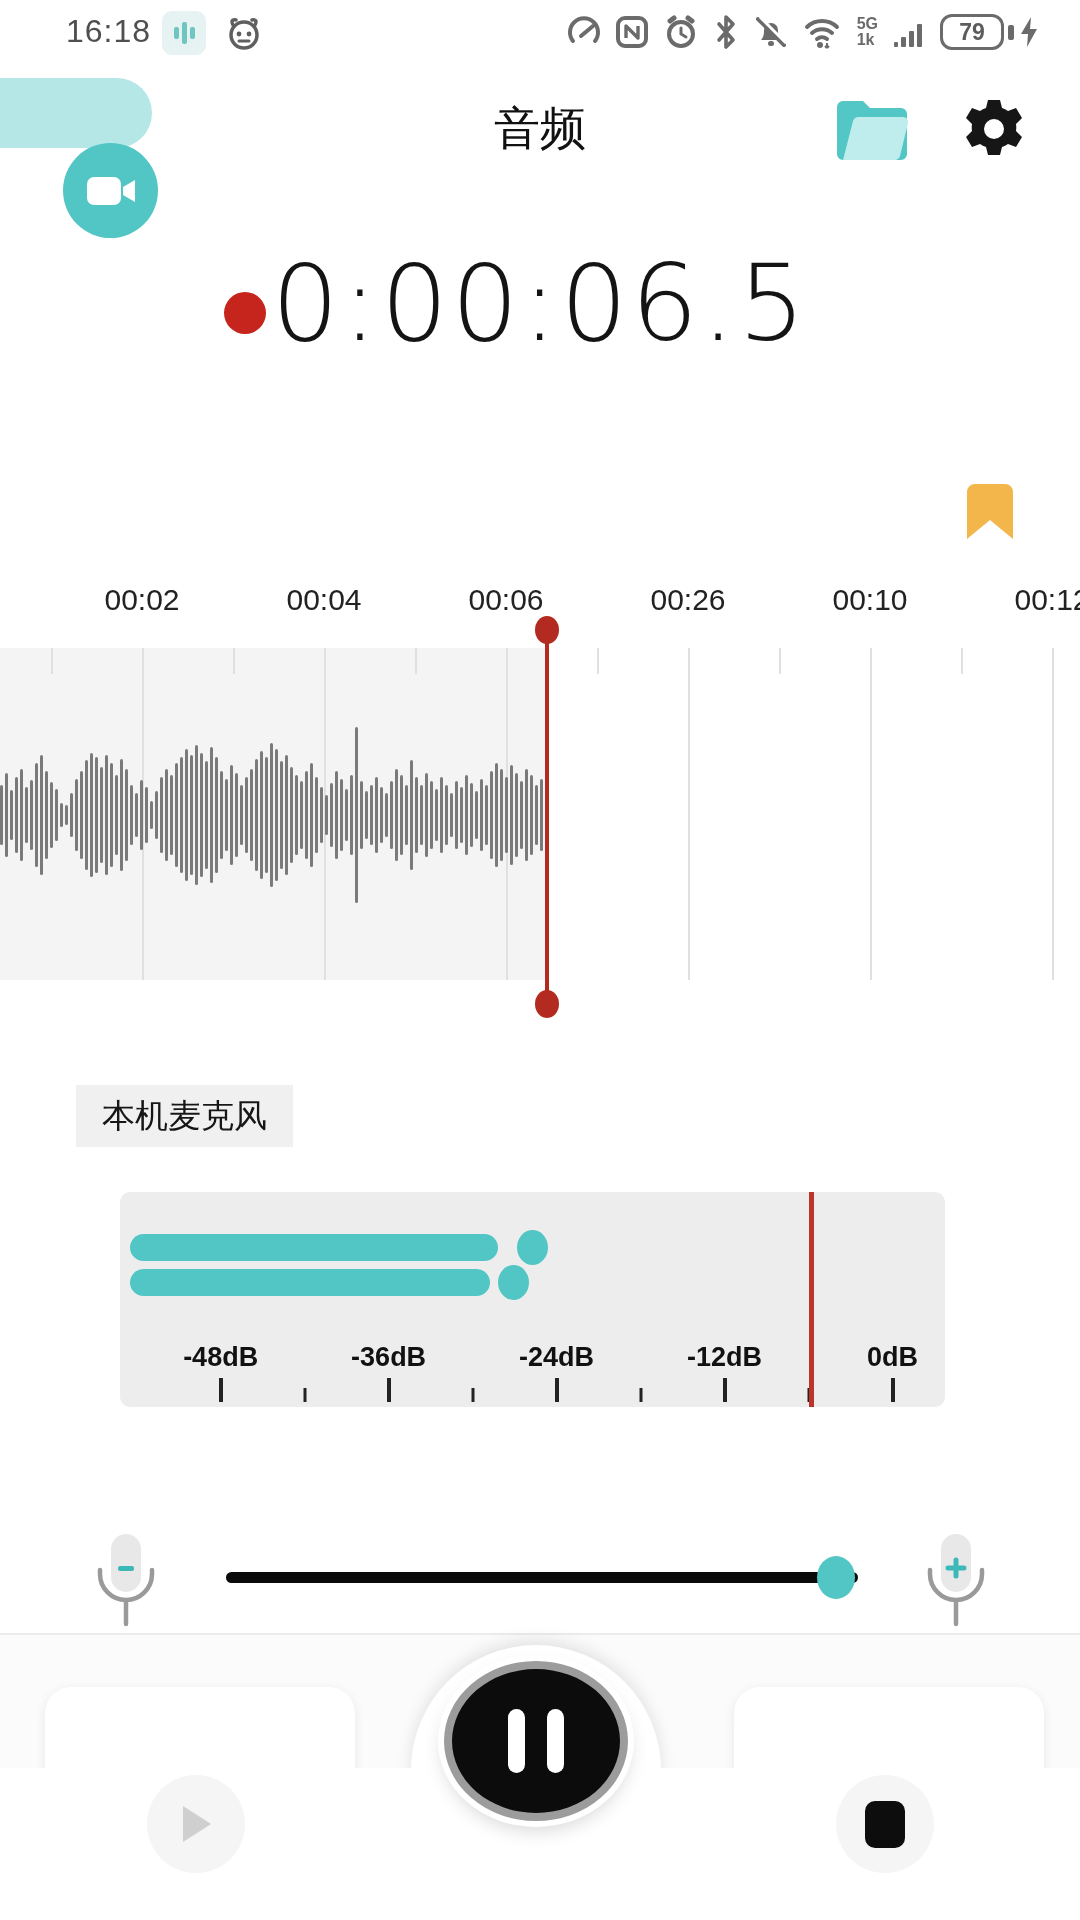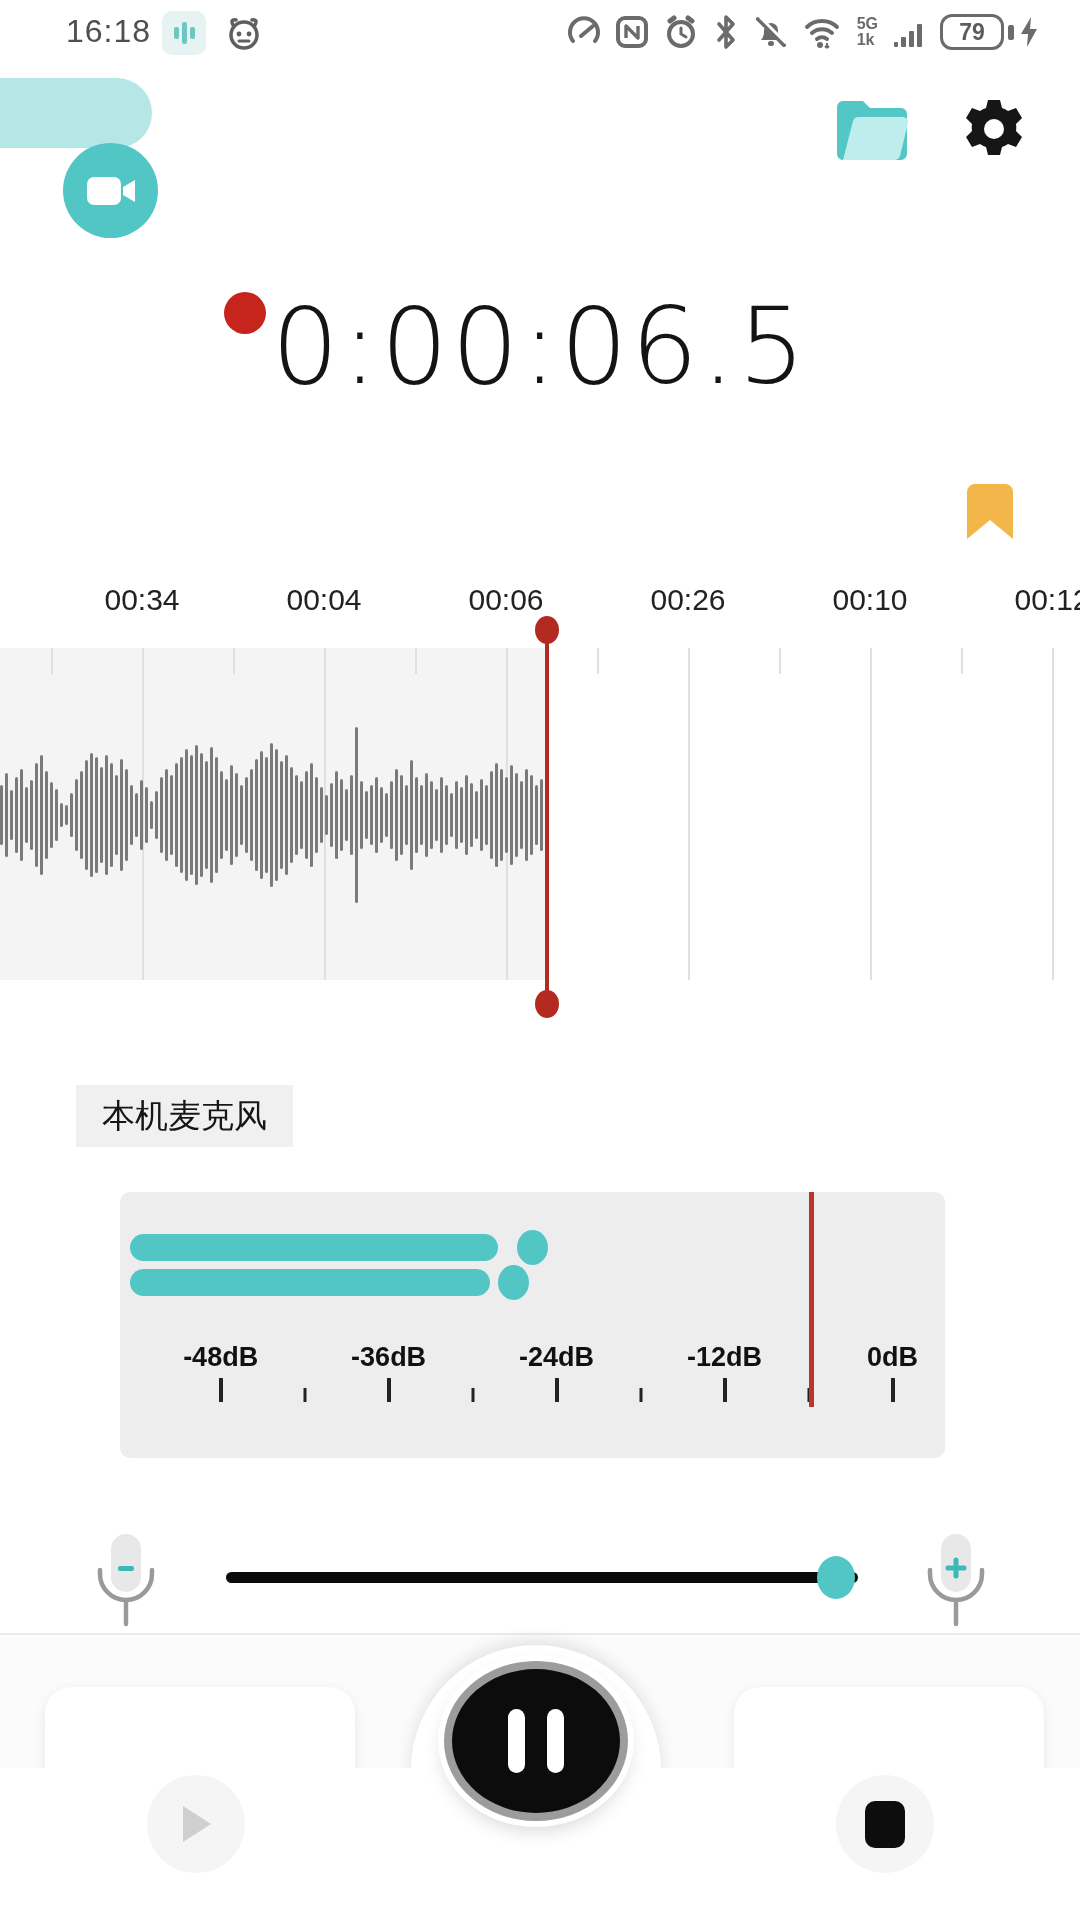--- a/index.html
+++ b/index.html
@@ -25,21 +25,21 @@
 
   
   .toggle-pill{position:absolute;left:0;top:78px;width:152px;height:70px;background:var(--teal-light);border-radius:0 35px 35px 0;}
   .toggle-knob{position:absolute;left:63px;top:65px;width:95px;height:95px;border-radius:50%;background:var(--teal);display:flex;align-items:center;justify-content:center;}
   #page-title{position:absolute;left:0;top:98px;width:1080px;text-align:center;font-size:46px;font-weight:500;color:#111;}
   .folder-btn{position:absolute;left:833px;top:97px;width:78px;height:66px;}
   .gear-btn{position:absolute;left:961px;top:96px;width:66px;height:66px;}
 
   
   .rec-dot{position:absolute;left:224px;top:292px;width:42px;height:42px;border-radius:50%;background:var(--red);}
-  #timer{position:absolute;left:0;top:242px;width:1080px;text-align:center;font-size:106px;font-weight:200;color:#141414;letter-spacing:3px;font-family:"DejaVu Sans","Liberation Sans",sans-serif;margin-top:43px;}
+  #timer{position:absolute;left:0;top:242px;width:1080px;text-align:center;font-size:106px;font-weight:200;color:#141414;letter-spacing:3px;font-family:"DejaVu Sans","Liberation Sans",sans-serif;}
   #filename{position:absolute;left:0;top:380px;width:1080px;text-align:center;font-size:35px;color:#ababab;letter-spacing:1px;}
 
   
   #storage{position:absolute;left:68px;top:484px;height:58px;padding:0 24px;background:#f1f1f1;border-radius:4px;display:flex;align-items:center;gap:20px;font-size:31px;color:#1c1c1c;}
   #storage .val{color:var(--teal-text);}
   .bookmark-btn{position:absolute;left:964px;top:482px;width:52px;height:60px;}
 
   
   #timeline{position:absolute;left:0;top:583px;width:1080px;height:40px;}
   #timeline span{position:absolute;transform:translateX(-50%);font-size:30px;color:#222;}
@@ -48,21 +48,21 @@
   .gridline{position:absolute;top:0;width:2px;height:332px;background:#e0e0e0;}
   .gridtick{position:absolute;top:0;width:2px;height:26px;background:#e0e0e0;}
   .wbar{position:absolute;width:3.4px;background:var(--wave);border-radius:2px;}
   .ph-line{position:absolute;left:545px;top:-10px;width:4px;height:364px;background:var(--playhead);}
   .ph-dot{position:absolute;left:535px;width:24px;height:28px;border-radius:50%;background:var(--playhead);}
 
   
   #mic-source{position:absolute;left:76px;top:1085px;height:62px;padding:0 26px;background:#f0f0f0;display:flex;align-items:center;font-size:33px;color:#161616;}
 
   
-  #meter{position:absolute;left:120px;top:1192px;width:825px;height:266px;background:#ededed;border-radius:10px;}
+  #meter{position:absolute;left:120px;top:1192px;width:825px;height:215px;background:#ededed;border-radius:10px;}
   .mbar{position:absolute;left:10px;height:27px;border-radius:14px;background:var(--teal);}
   .mdot{position:absolute;width:31px;height:35px;border-radius:50%;background:var(--teal);}
   .mpeak{position:absolute;top:0;width:5px;height:215px;background:var(--meter-red);}
   .mlabel{position:absolute;top:150px;transform:translateX(-50%);font-size:27px;font-weight:700;color:#111;}
   .mtick-major{position:absolute;top:186px;width:4px;height:24px;background:#222;transform:translateX(-50%);}
   .mtick-minor{position:absolute;top:196px;width:3px;height:14px;background:#222;transform:translateX(-50%);}
 
   
   .mic-btn{position:absolute;top:1528px;width:76px;height:104px;}
   #slider-track{position:absolute;left:226px;top:1572px;width:632px;height:11px;border-radius:6px;background:#0a0a0a;}
@@ -148,38 +148,39 @@
   </div>
 
   <div class="toggle-pill">
     <div class="toggle-knob">
       <svg width="52" height="36" viewBox="0 0 52 36">
           <rect x="2" y="4" width="34" height="28" rx="7" fill="#fff"></rect>
           <path d="M38 14 L50 7 V29 L38 22 z" fill="#fff"></path>
         </svg>
     </div>
   </div>
+  <div id="page-title">音频</div>
   <svg class="folder-btn" viewBox="0 0 78 66">
     <path d="M4 10 a6 6 0 0 1 6-6 h20 l7 7 h31 a6 6 0 0 1 6 6 v40 a6 6 0 0 1-6 6 h-58 a6 6 0 0 1-6-6 z" fill="#53c6c6"></path>
     <path d="M10 63 L20 24 a6 6 0 0 1 6-4 h44 a5 5 0 0 1 5 6 l-8 33 a6 6 0 0 1-6 4 h-55 z" fill="#bfecec"></path>
   </svg>
   <svg class="gear-btn" viewBox="0 0 66 66">
     <path fill="#161616" d="M27 4 h12 l2 8 a22 22 0 0 1 6 3l8-3 6 10-6 6a22 22 0 0 1 0 7l6 6-6 10-8-3a22 22 0 0 1-6 3l-2 8 H27 l-2-8a22 22 0 0 1-6-3l-8 3-6-10 6-6a22 22 0 0 1 0-7l-6-6 6-10 8 3a22 22 0 0 1 6-3 z"></path>
     <circle cx="33" cy="33" r="10" fill="#fff"></circle>
   </svg>
 
   <div class="rec-dot"></div>
   <div id="timer">0:00:06.5</div>
 
   <svg class="bookmark-btn" viewBox="0 0 52 60">
     <path d="M3 10 a8 8 0 0 1 8-8 h30 a8 8 0 0 1 8 8 v47 l-23-19 -23 19 z" fill="#f2b64a"></path>
   </svg>
 
   <div id="timeline">
-      <span style="left: 142px;">00:34</span>
+      <span style="left: 142px;">00:02</span>
       <span style="left: 324px;">00:04</span>
       <span style="left: 506px;">00:06</span>
       <span style="left: 688px;">00:26</span>
       <span style="left: 870px;">00:10</span>
       <span style="left: 1052px;">00:12</span>
     </div>
   <div id="wave">
     <div class="wave-recorded"></div>
     <div id="wave-grid">
         <div class="gridline" style="left: 142px;"></div>

